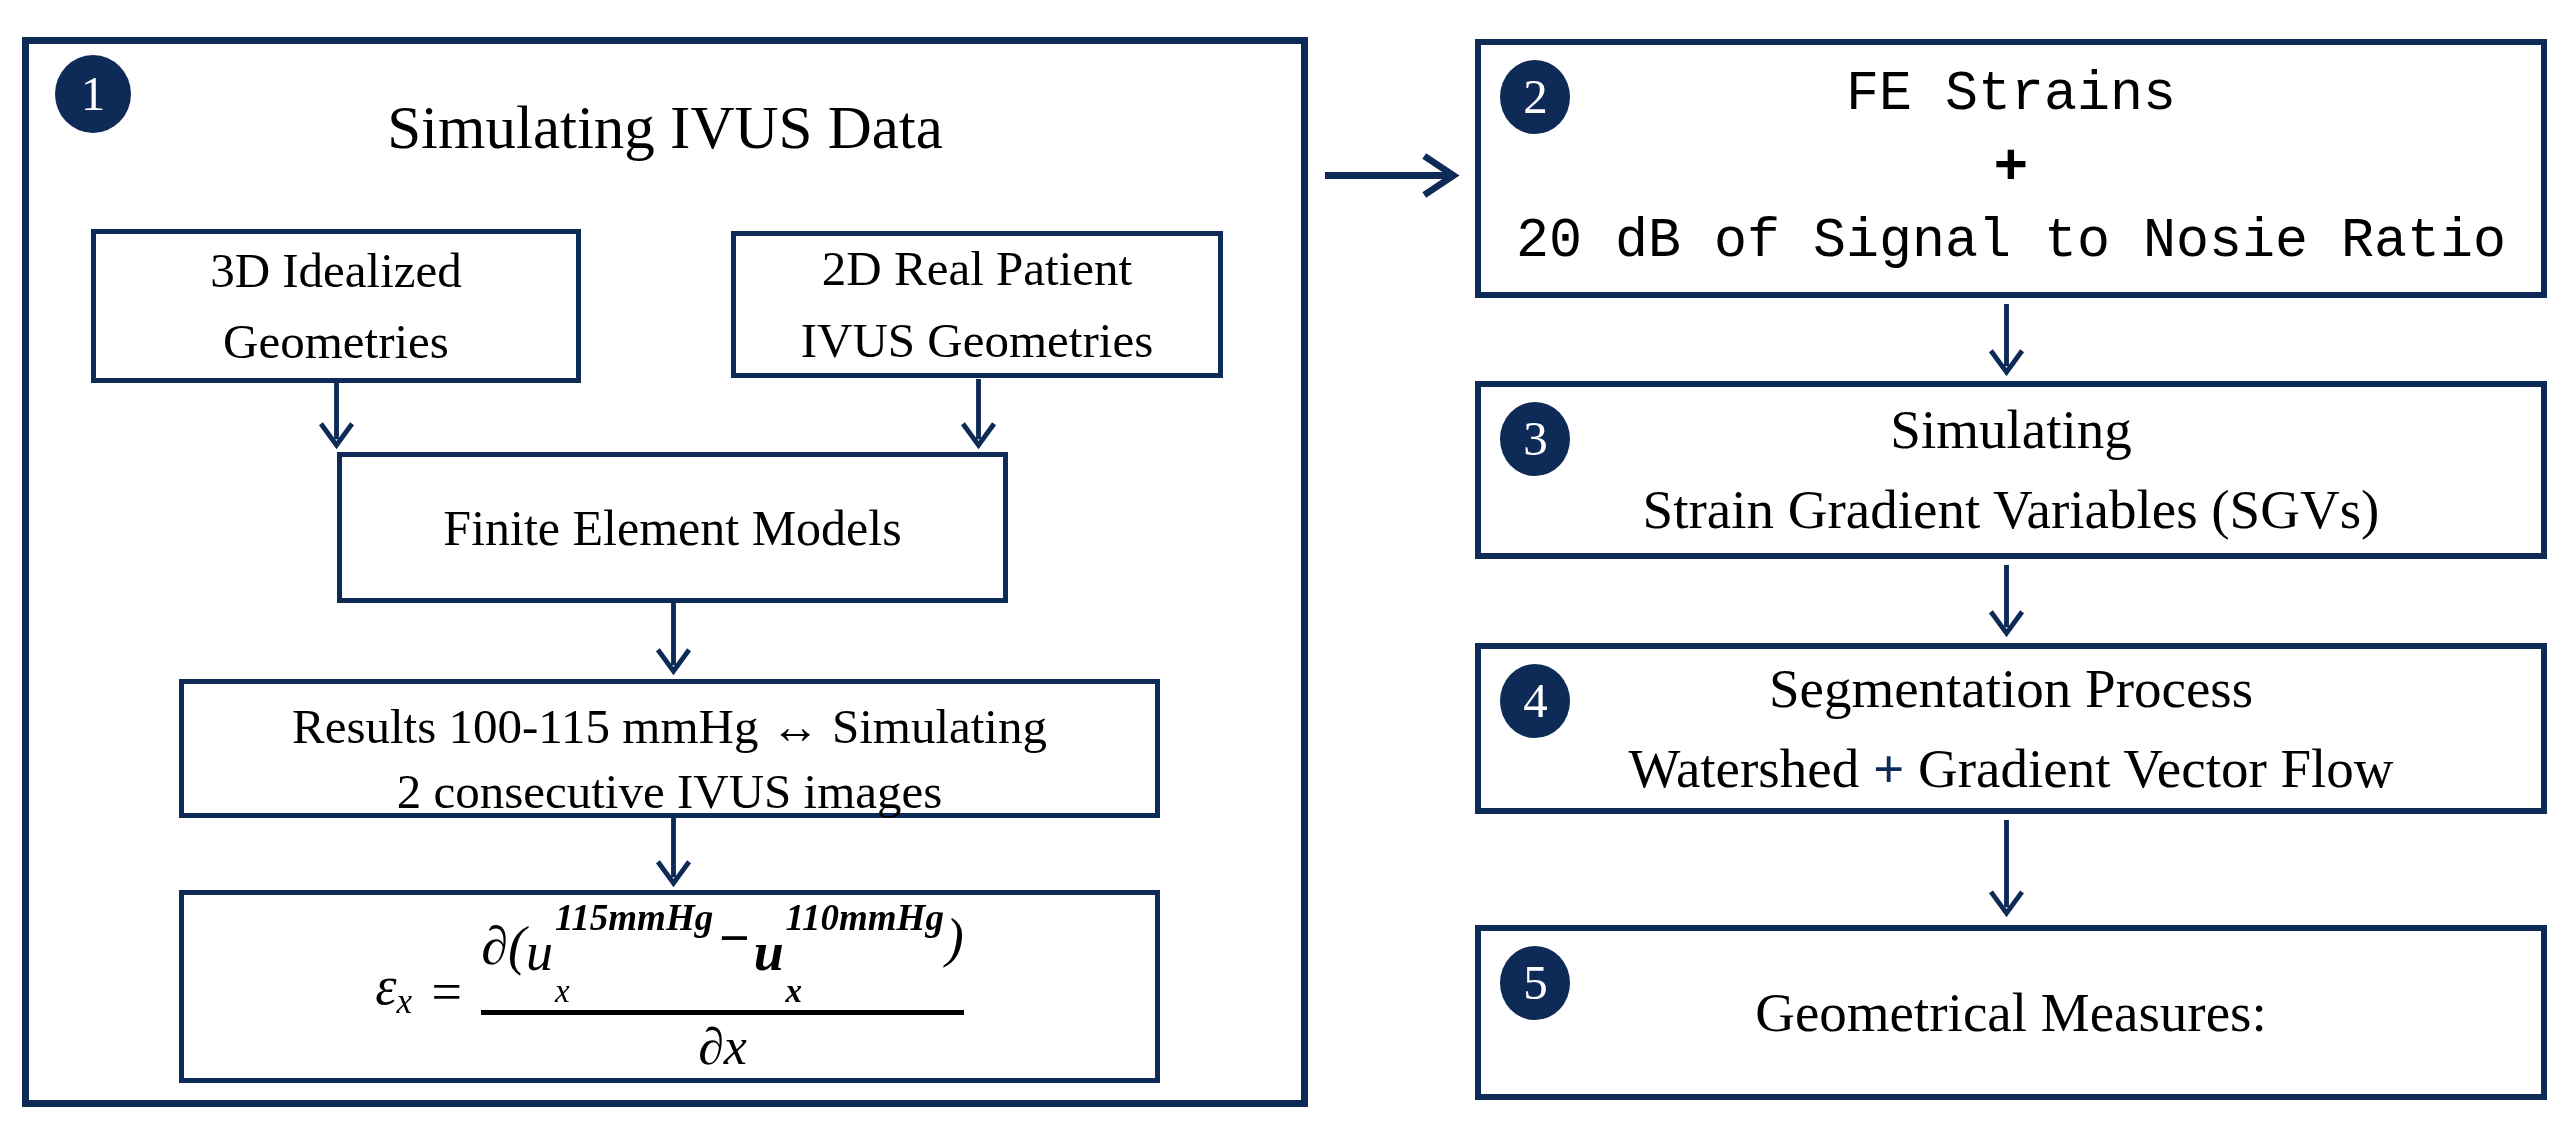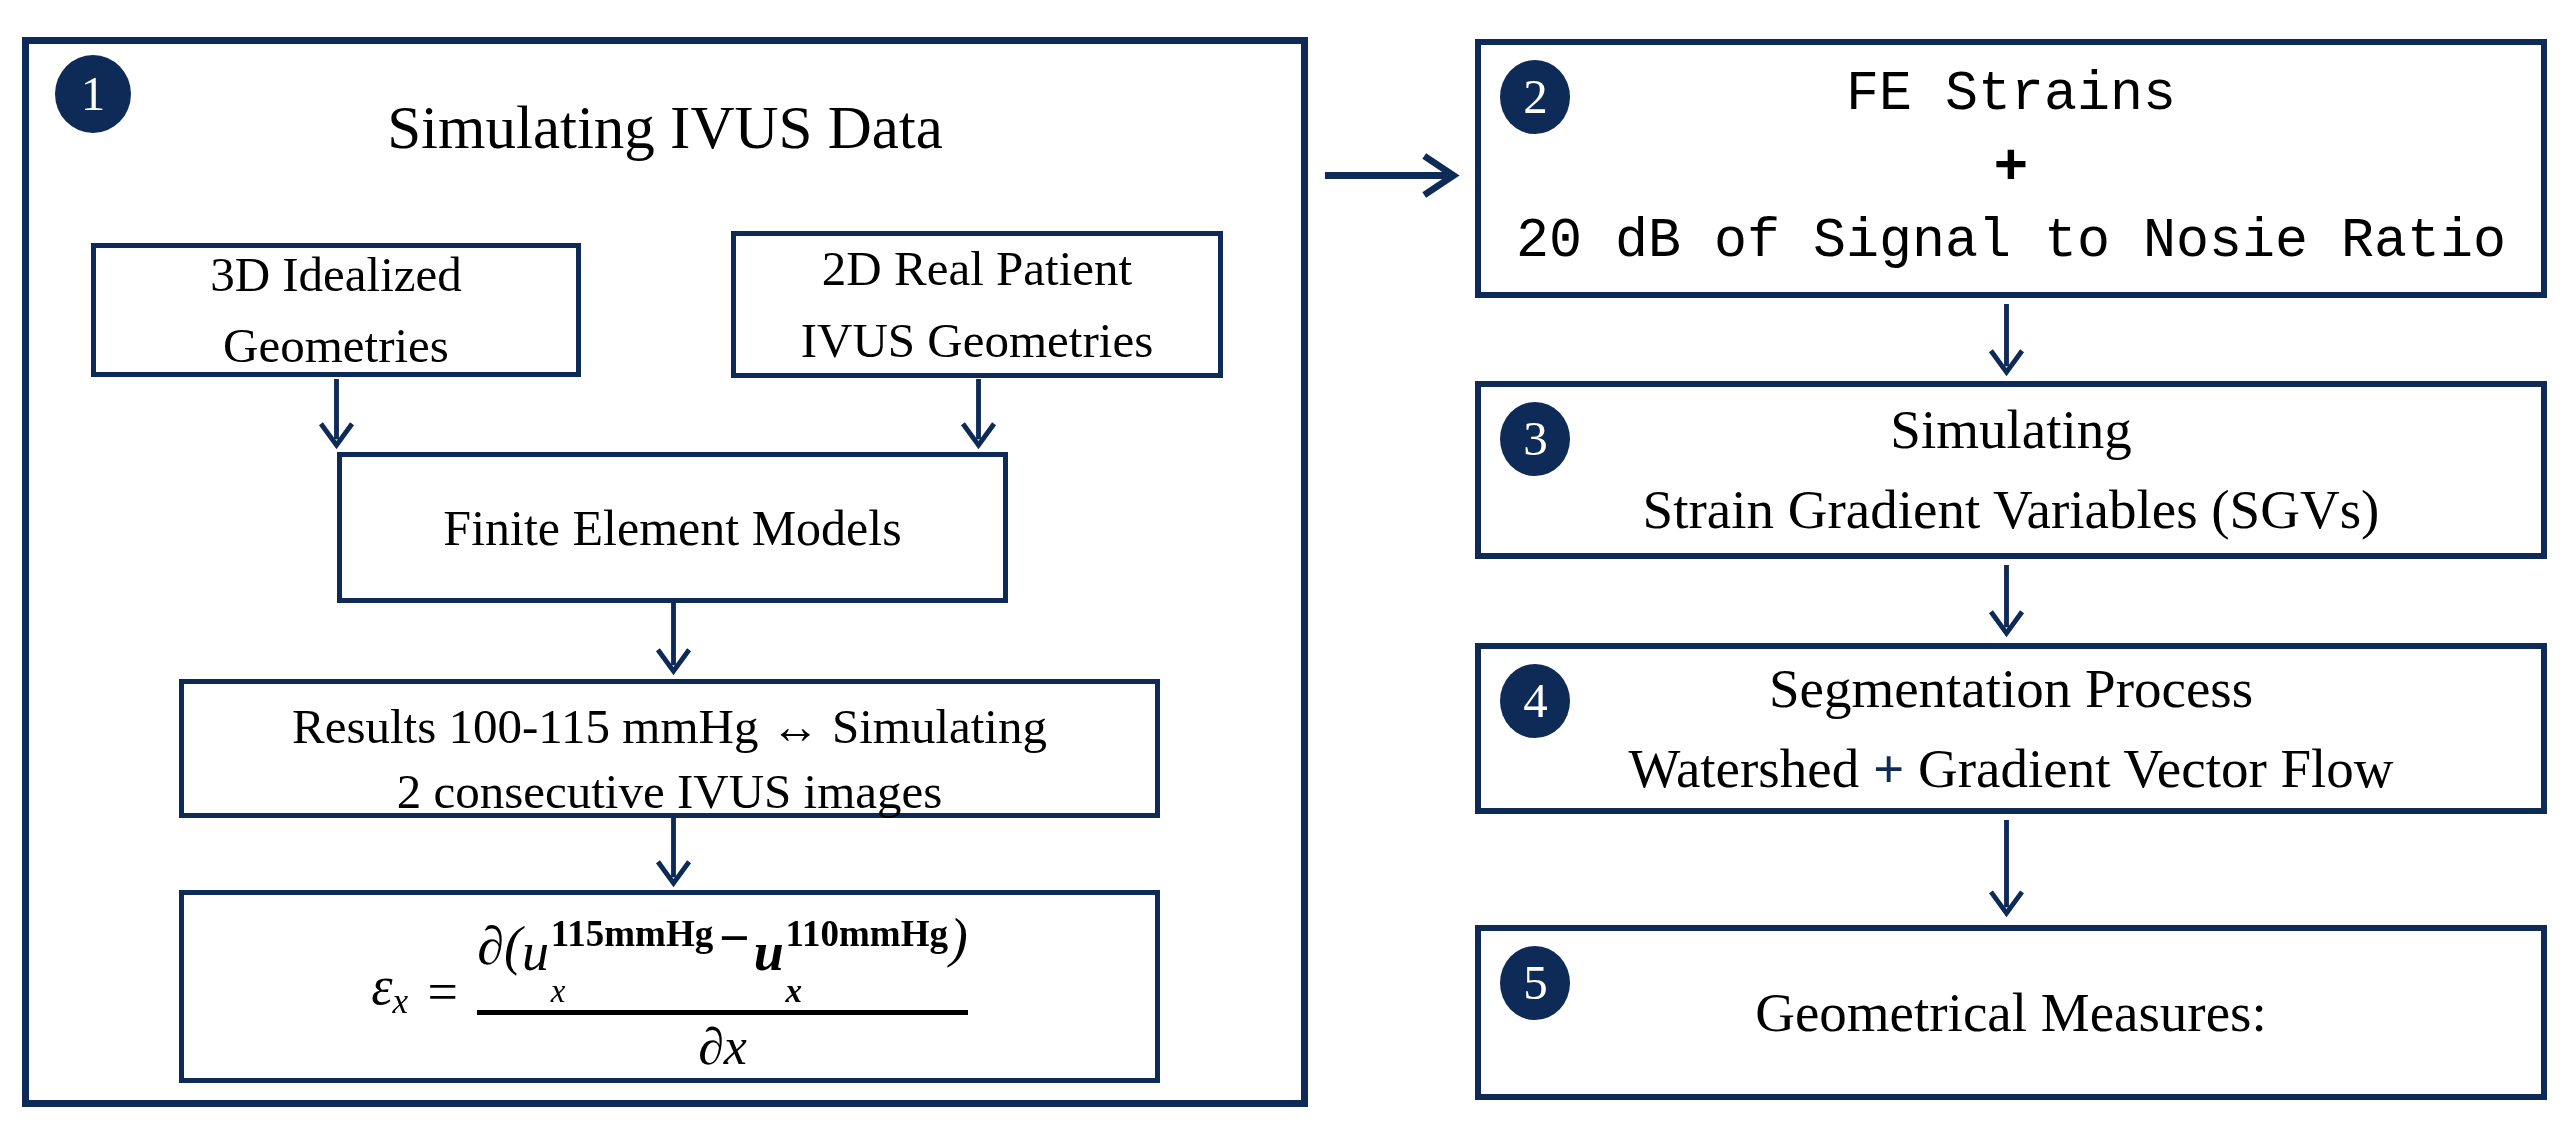--- a/index.html
+++ b/index.html
@@ -54,39 +54,39 @@
   .eq-sign{margin:0 19.4px;transform:translateY(5.8px);}
   .frac{display:inline-flex;flex-direction:column;align-items:center;}
   .num{display:inline-flex;align-items:center;}
   .bar{width:100%;height:4.9px;background:#000;margin:3.9px 0 1.9px;}
   .den{font-size:52px;}
   .ss{
     display:inline-flex;flex-direction:column;align-items:flex-start;
     justify-content:space-between;height:109px;margin:0 1.9px;
     transform:translateY(1.9px);
   }
-  .ss .sup{font-size:37px;font-weight:bold;line-height:1;margin-top:16px;}
+  .ss .sup{font-size:37px;font-weight:bold;font-style:italic;line-height:1;}
   .ss .ssb{font-size:33px;font-style:italic;line-height:1;}
   .bold{font-weight:bold;}
   .minus{font-weight:bold;margin:0 3.9px;transform:translateY(-13.6px);}
   .open-p{transform:translateY(-5.8px);}
   .close-p{transform:translateY(-13.6px);}
 </style>
 </head>
 <body>
 
 <div class="canvas">
 
   <div class="nbox outer" style="left:22px;top:37px;width:1286px;height:1070px;">
     <div class="badge" style="left:26px;top:10.7px;width:76px;height:78px;">
       <span>1</span>
     </div>
     <div class="title">Simulating IVUS Data</div>
 
-    <div class="nbox" style="left:62px;top:199px;width:490px;height:134px;">
+    <div class="nbox" style="left:62px;top:185px;width:490px;height:154px;">
       <div class="ccol t50">
         <span>3D Idealized</span>
         <span>Geometries</span>
       </div>
     </div>
 
     <div class="nbox" style="left:702px;top:187px;width:492px;height:147px;">
       <div class="ccol t50">
         <span>2D Real Patient</span>
         <span>IVUS Geometries</span>

